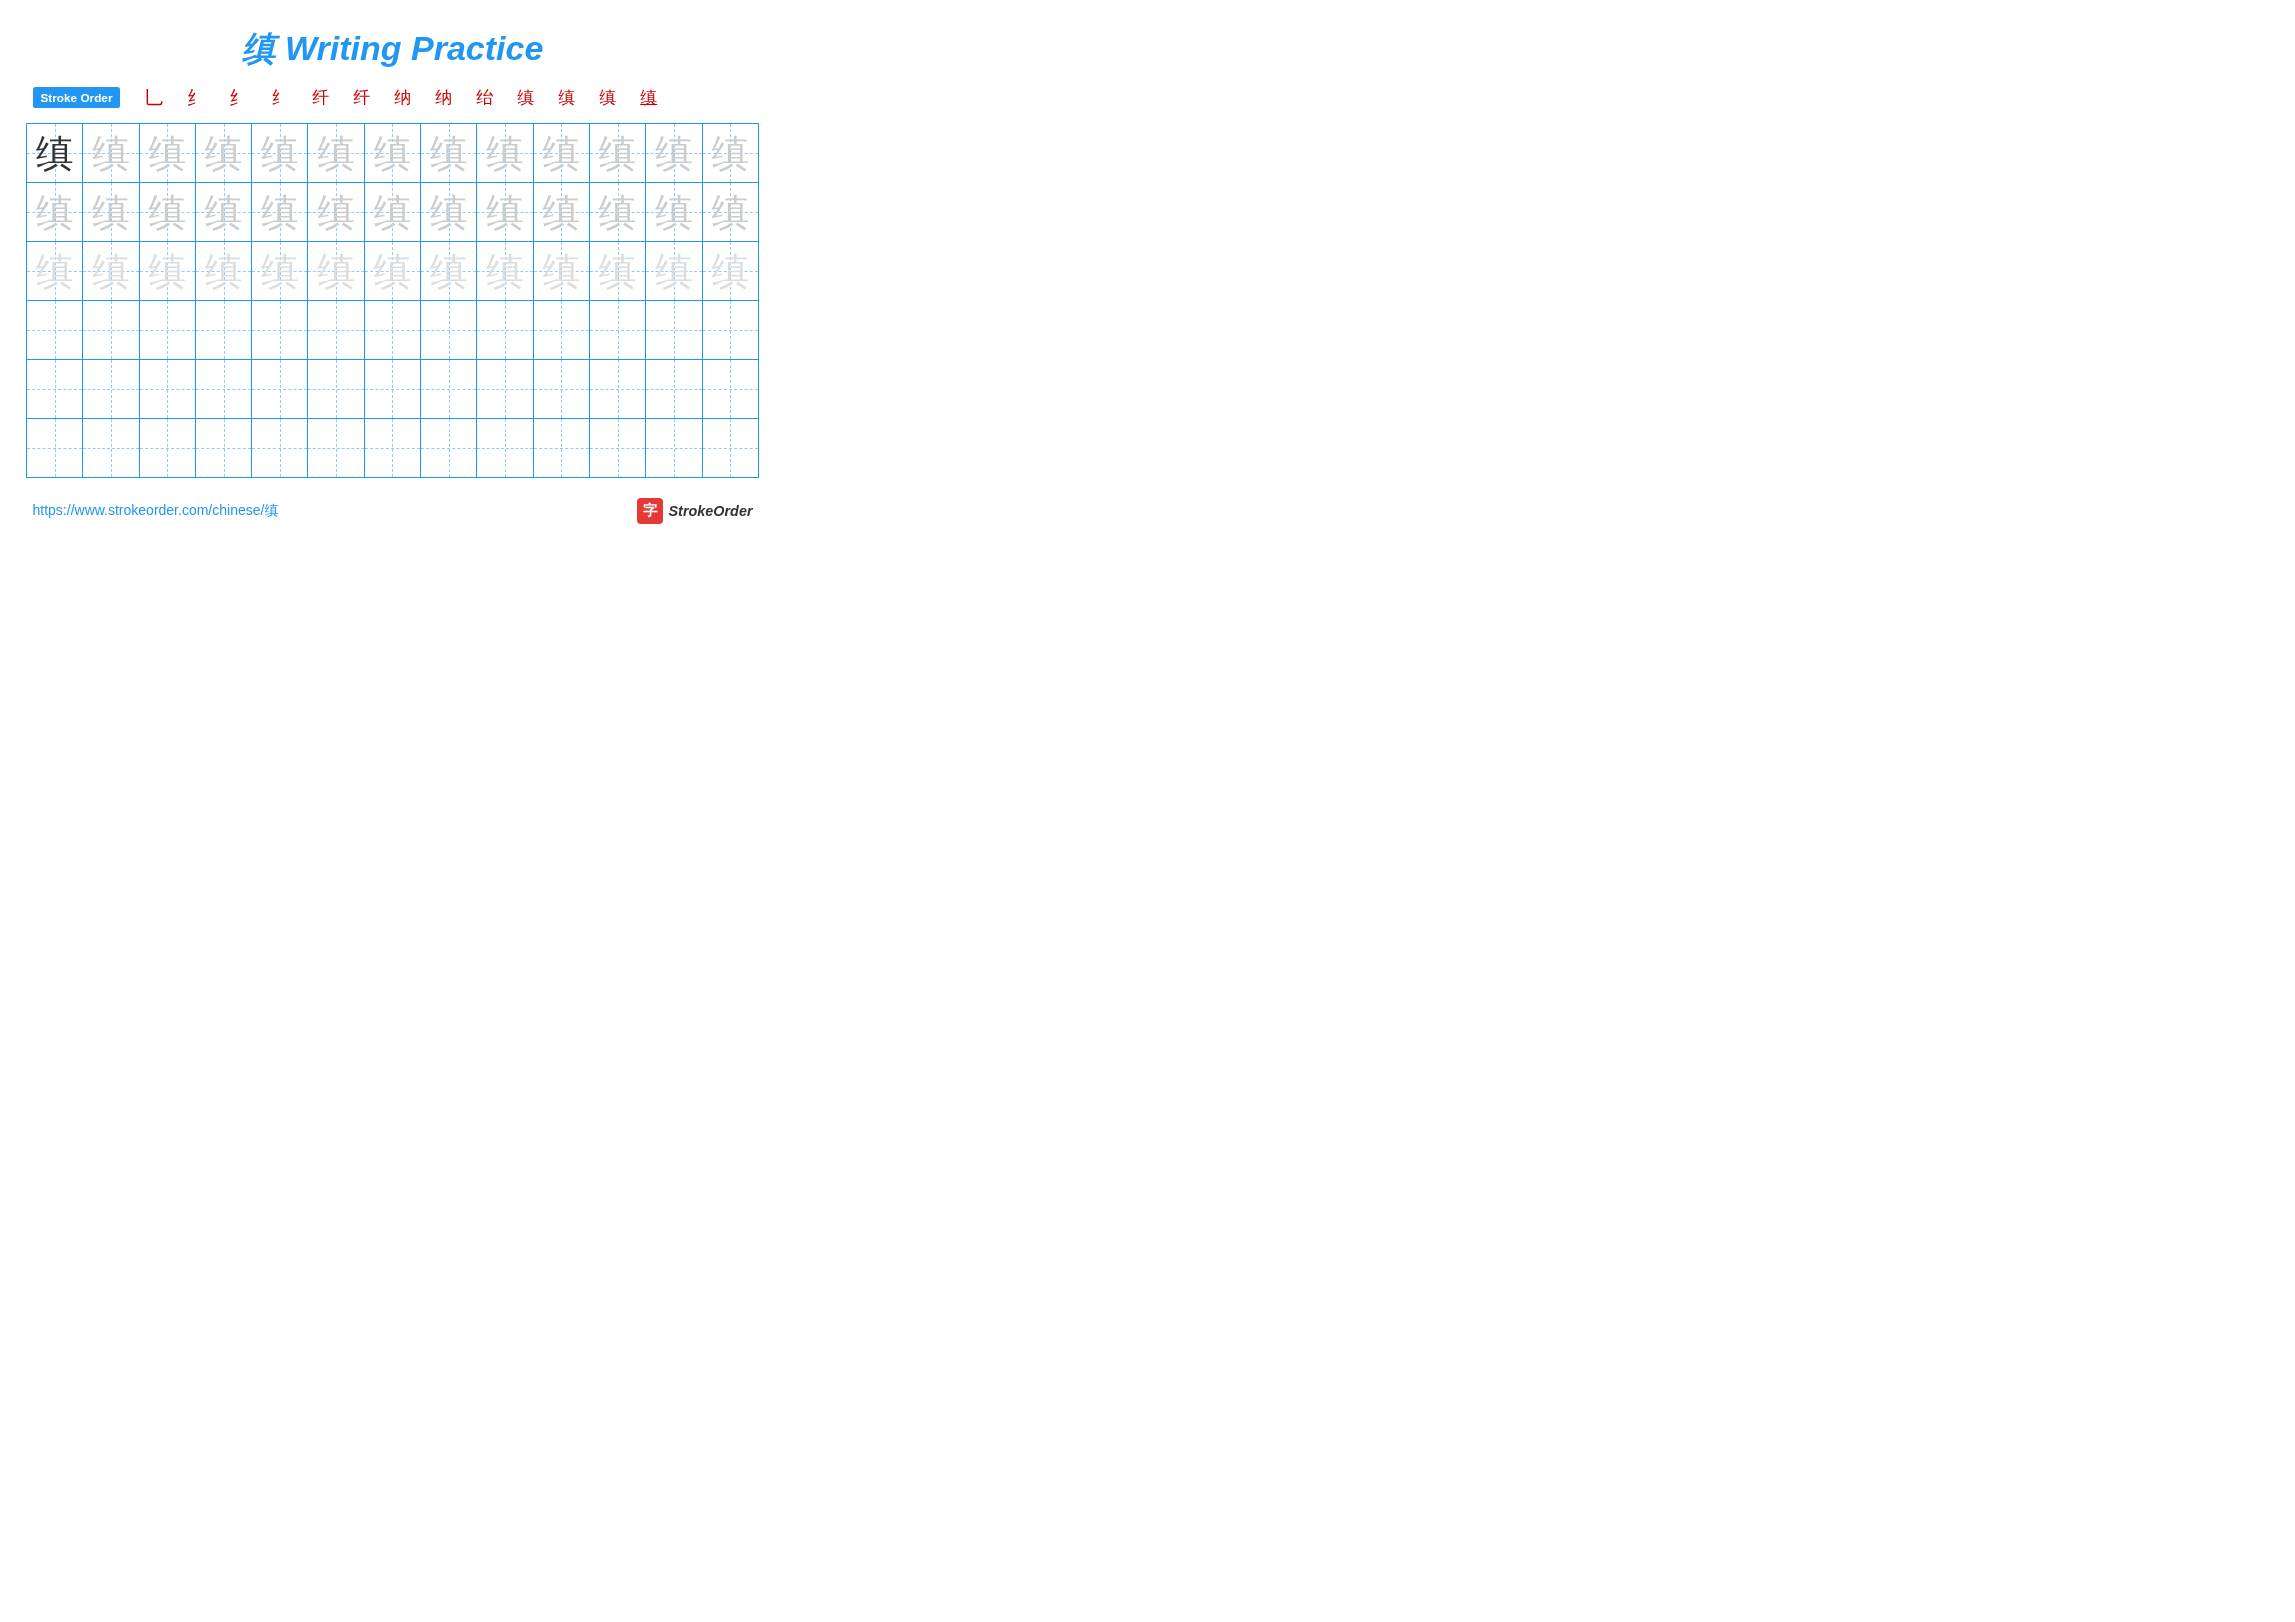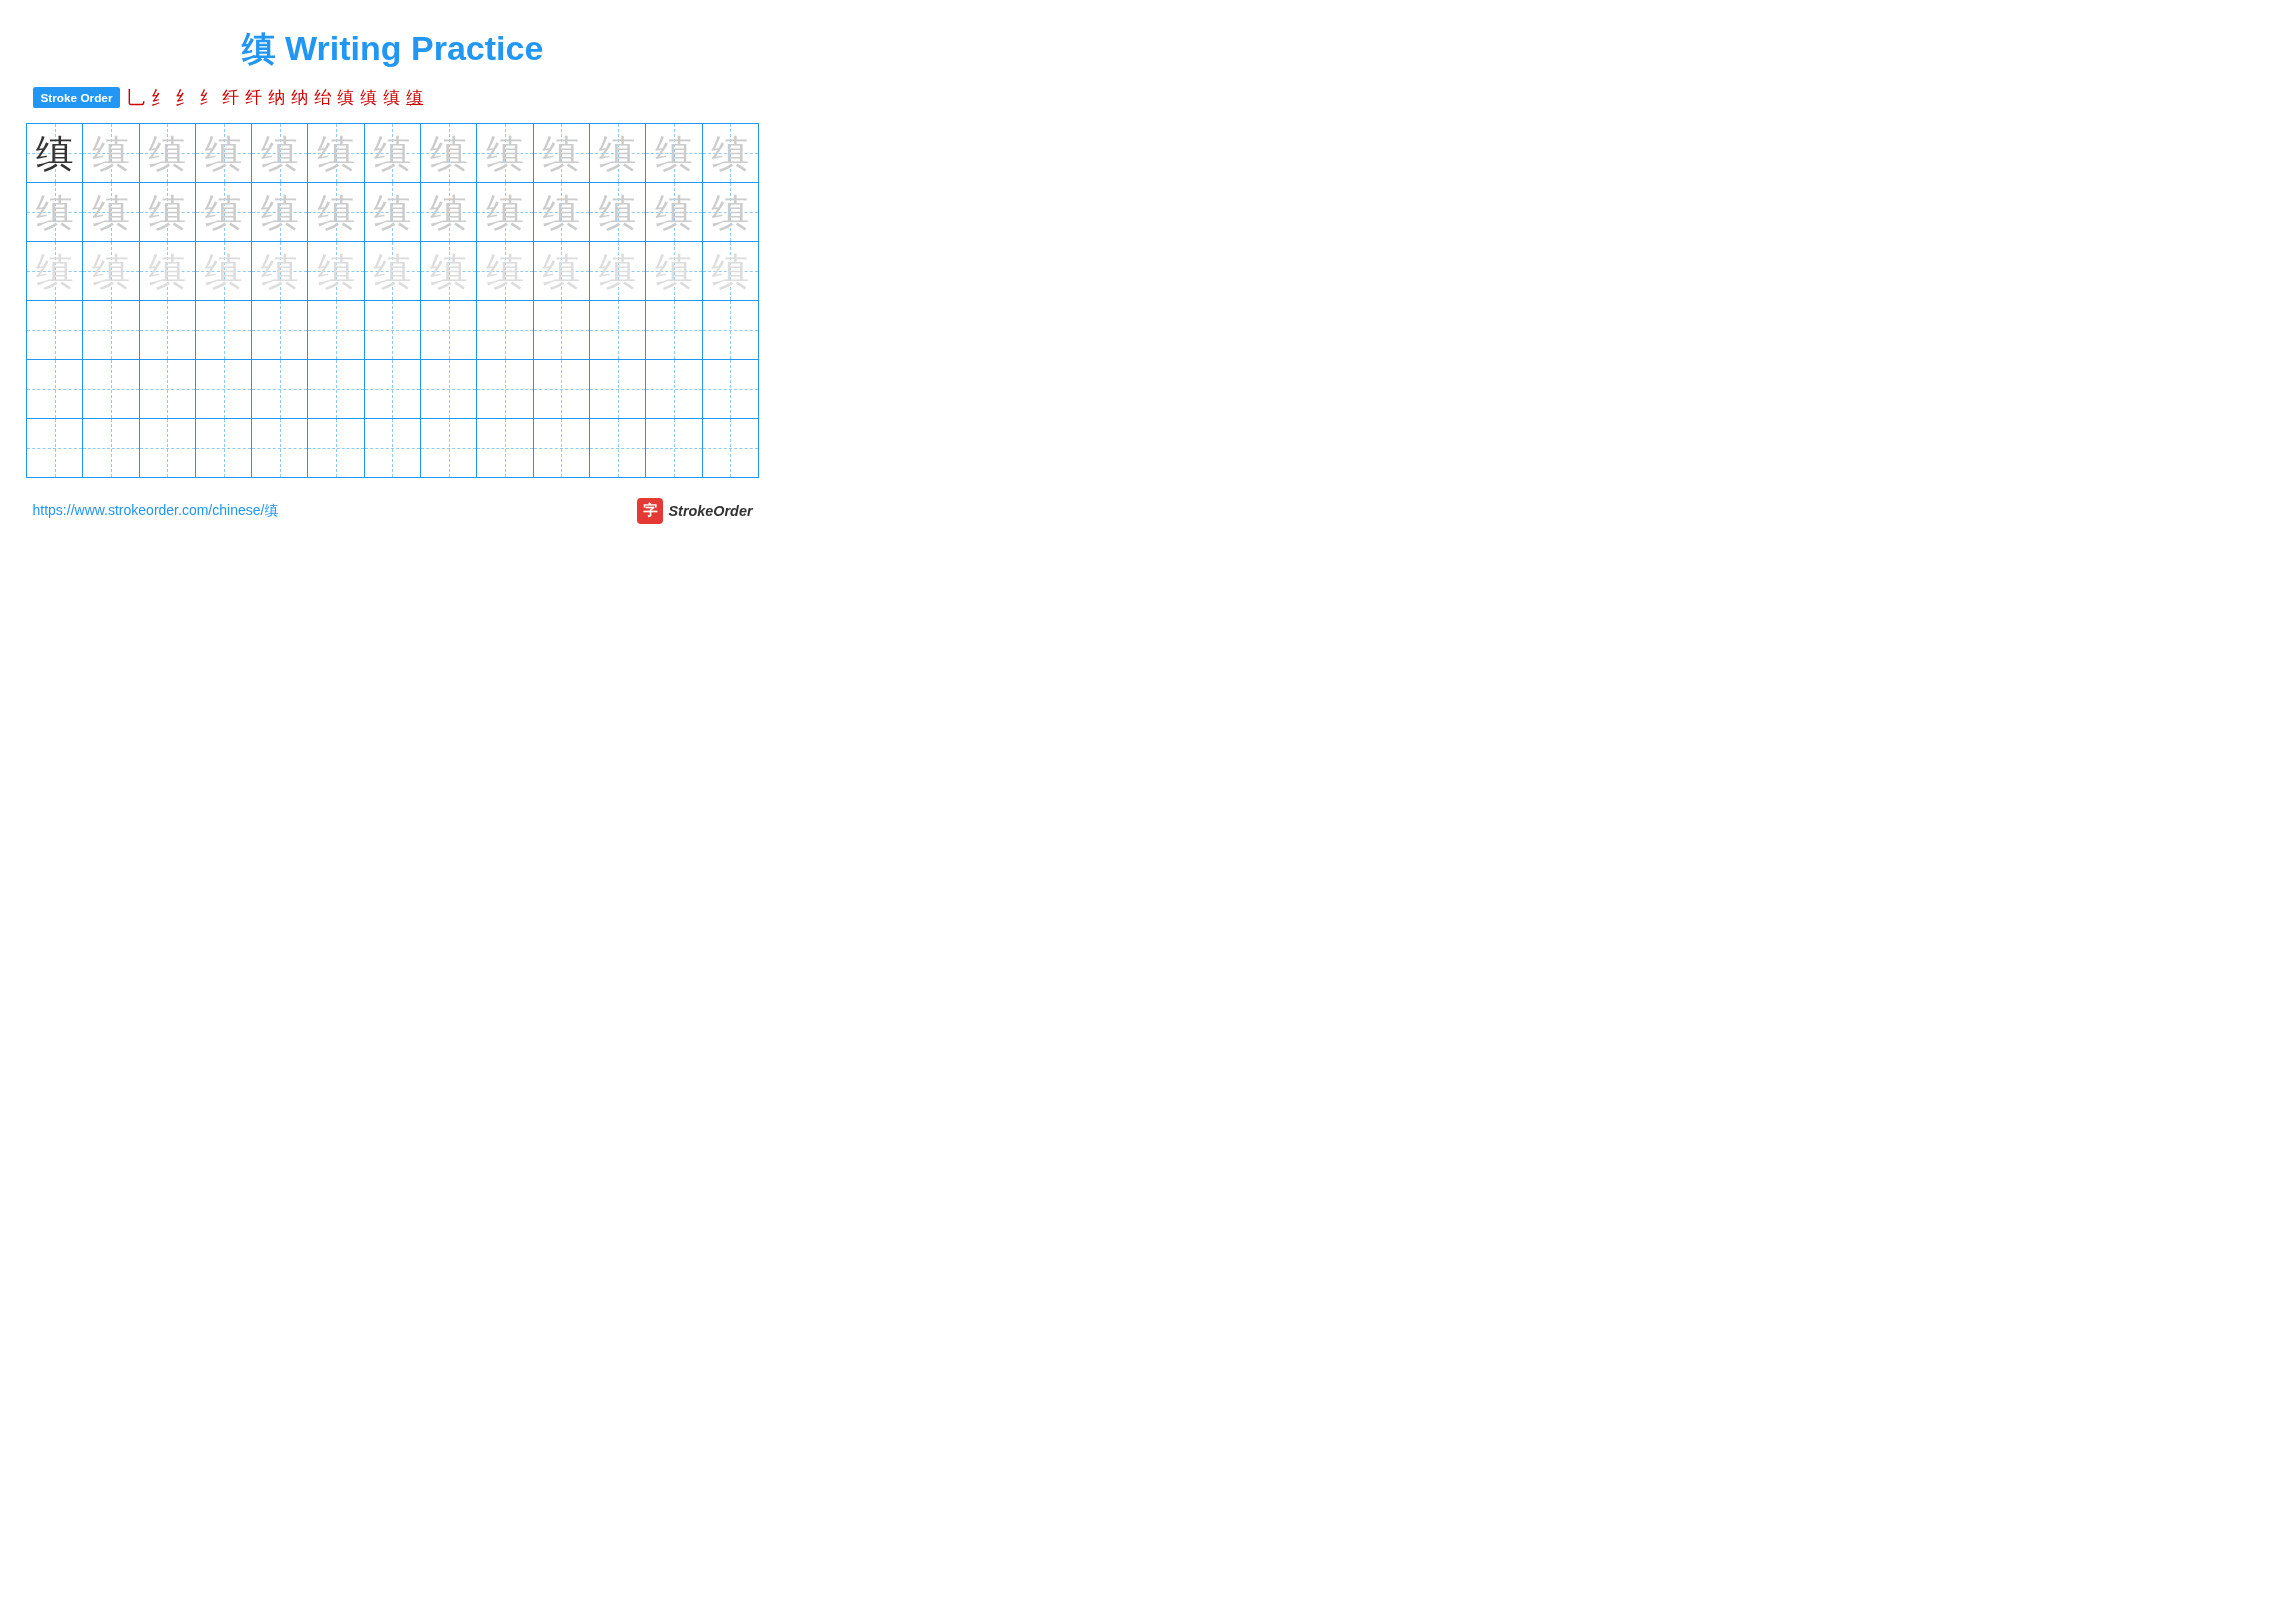--- a/index.html
+++ b/index.html
@@ -13,27 +13,28 @@
     }
 
     
     .title {
       text-align: center;
       font-size: 34px;
       font-weight: bold;
       color: #2196F3;
       margin-bottom: 13px;
       margin-top: 6.5px;
+      font-style: italic;
     }
 
     
     .stroke-order-row {
       display: flex;
       align-items: center;
-      gap: 6px;
+      gap: 24px;
       margin-bottom: 13px;
       padding-left: 6.5px;
       flex-wrap: nowrap;
     }
     .stroke-order-badge {
       background: #2196F3;
       color: white;
       font-size: 11.8px;
       font-weight: bold;
       padding: 3.3px 7.9px;

